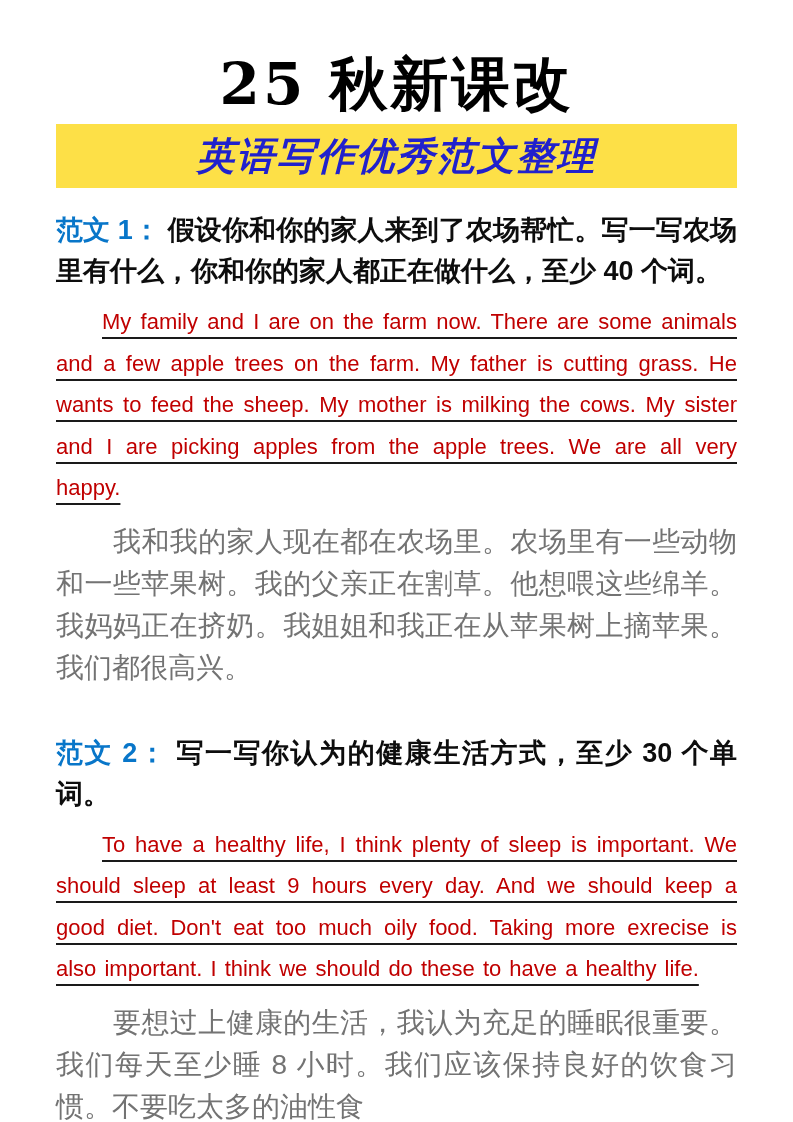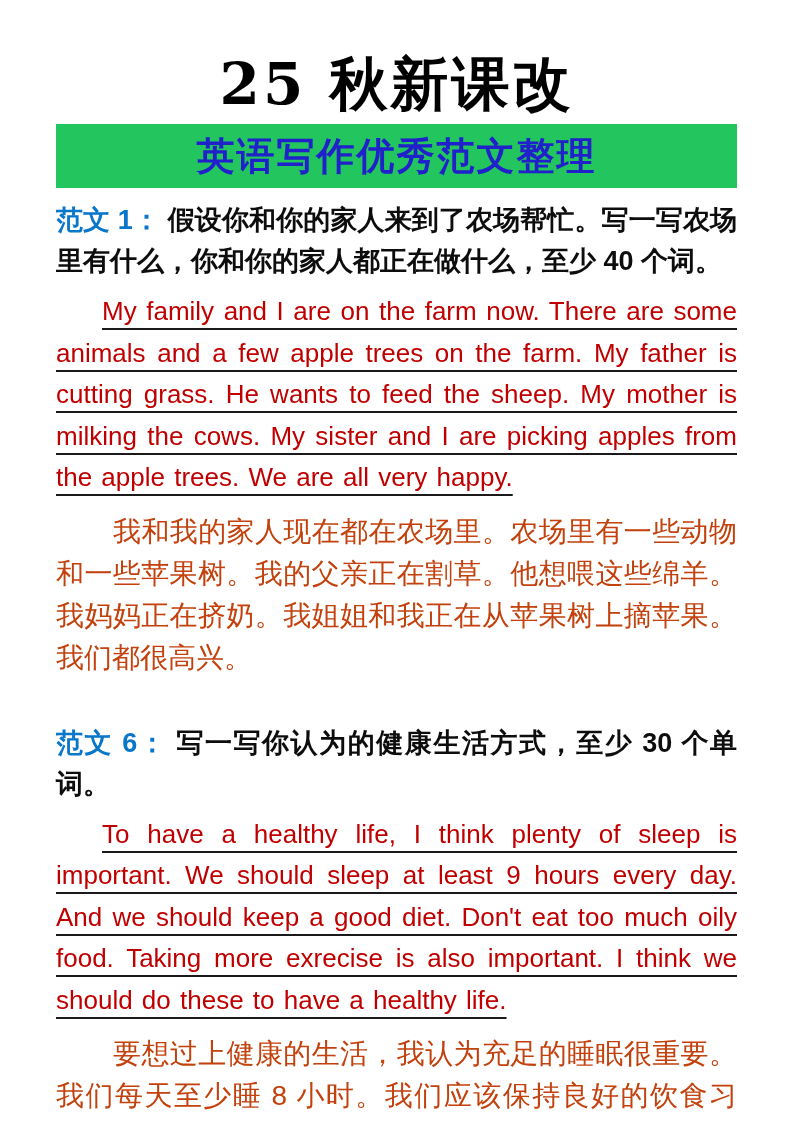--- a/index.html
+++ b/index.html
@@ -27,62 +27,63 @@
     font-size: 58px;
     line-height: 68px;
     letter-spacing: 3px;
     color: #000000;
   }
   .doc-title .t-line { display: block; }
   
   .banner {
     margin-top: 6px;
     height: 64px;
-    background: #22c55e;
+    background: #fde047;
     display: flex;
     align-items: center;
     justify-content: center;
+    font-style: italic;
   }
   .banner .banner-text {
     font-family: "DejaVu Serif", "Liberation Serif", serif;
     font-weight: bold;
     font-size: 38px;
     letter-spacing: 2px;
     color: #2121CC;
   }
   
   .essay { margin: 0; }
   .essay-2 { margin-top: 44px; }
   .prompt {
-    margin: 12px 0 0 0;
+    margin: 22px 0 0 0;
     font-size: 27px;
     font-weight: bold;
     line-height: 41px;
     color: #0d0d0d;
     text-align: justify;
   }
   .prompt .essay-label { color: #0876C9; }
   .english {
     margin: 9px 0 0 0;
-    font-size: 26px;
+    font-size: 22px;
     line-height: 41.5px;
     color: #C00000;
     text-align: justify;
     text-indent: 46px;
     word-spacing: 2px;
     text-decoration: underline;
     text-decoration-color: #1a1a1a;
     text-decoration-thickness: 2px;
     text-underline-offset: 8px;
   }
   .chinese {
     margin: 12px 0 0 0;
     font-size: 28px;
     line-height: 42px;
-    color: #c2410c;
+    color: #737373;
     text-align: justify;
     text-indent: 57px;
   }
 </style>
 </head>
 <body>
 
 <div class="page">
 
   <h1 class="doc-title">
@@ -97,20 +98,20 @@
     <p class="prompt">
       <span class="essay-label">范文 1：</span>
       <span>假设你和你的家人来到了农场帮忙。写一写农场里有什么，你和你的家人都正在做什么，至少 40 个词。</span>
     </p>
     <p class="english">My family and I are on the farm now. There are some animals and a few apple trees on the farm. My father is cutting grass. He wants to feed the sheep. My mother is milking the cows. My sister and I are picking apples from the apple trees. We are all very happy.</p>
     <p class="chinese">我和我的家人现在都在农场里。农场里有一些动物和一些苹果树。我的父亲正在割草。他想喂这些绵羊。我妈妈正在挤奶。我姐姐和我正在从苹果树上摘苹果。我们都很高兴。</p>
   </section>
 
   <section class="essay essay-2">
     <p class="prompt">
-      <span class="essay-label">范文 6：</span>
+      <span class="essay-label">范文 2：</span>
       <span>写一写你认为的健康生活方式，至少 30 个单词。</span>
     </p>
     <p class="english">To have a healthy life, I think plenty of sleep is important. We should sleep at least 9 hours every day. And we should keep a good diet. Don't eat too much oily food. Taking more exrecise is also important. I think we should do these to have a healthy life.</p>
     <p class="chinese">要想过上健康的生活，我认为充足的睡眠很重要。我们每天至少睡 8 小时。我们应该保持良好的饮食习惯。不要吃太多的油性食</p>
   </section>
 
 </div>
 
 </body></html>

